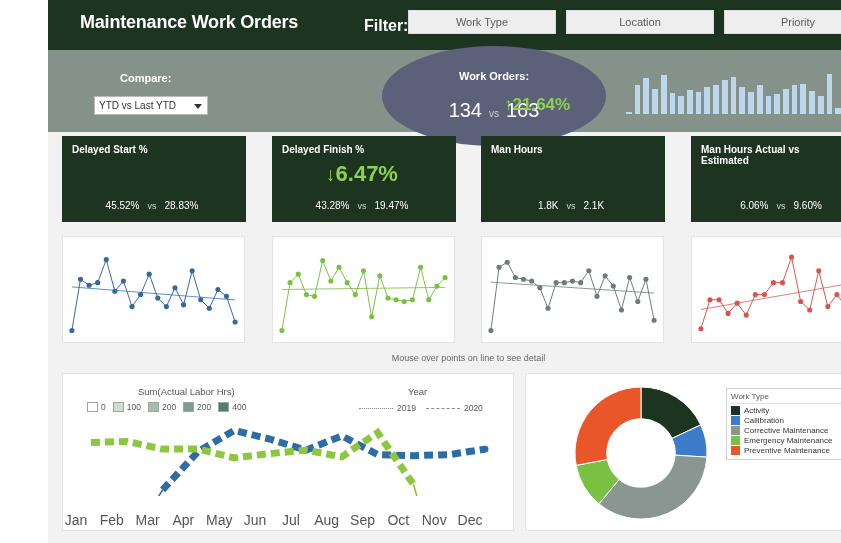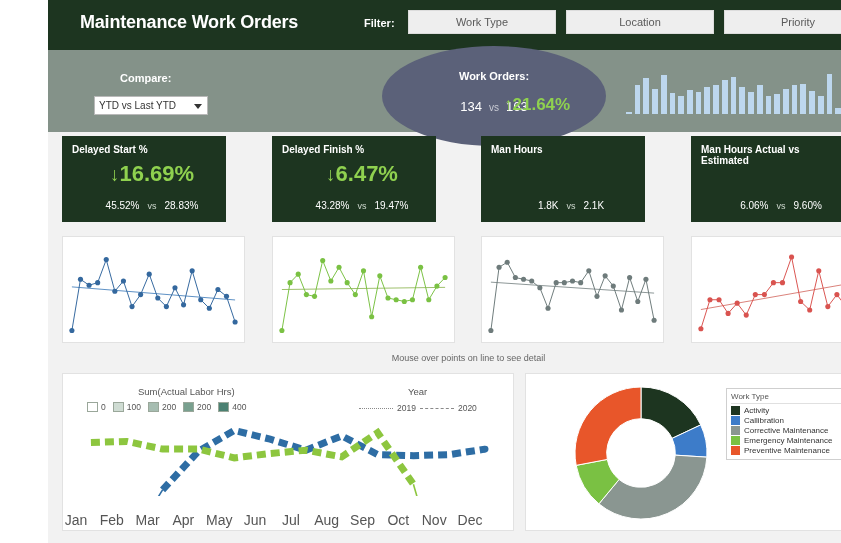--- a/index.html
+++ b/index.html
@@ -27,21 +27,21 @@
     position: absolute; left: 32px; top: 12px;
     color: #ffffff;
     font-size: 18px;
     font-weight: bold;
     letter-spacing: -0.2px;
     white-space: nowrap;
   }
   .filter-label {
     position: absolute; left: 316px; top: 17px;
     color: #ffffff;
-    font-size: 11px;
+    font-size: 16px;
     font-weight: bold;
   }
   .filter-btn {
     position: absolute; top: 10px;
     height: 24px;
     background: #eeeeee;
     border: 1px solid #dcdcdc;
     color: #5a5a5a;
     font-size: 11px;
     display: flex; align-items: center; justify-content: center;
@@ -92,21 +92,21 @@
     position: absolute; left: 334px; top: 70px;
     width: 224px; text-align: center;
     color: #ffffff; font-size: 11px; font-weight: bold;
   }
   .wo-nums {
     position: absolute; left: 334px; top: 99px;
     width: 224px;
     display: flex; align-items: baseline; justify-content: center;
     gap: 7px;
   }
-  .wo-a, .wo-b { color: #ffffff; font-size: 13px; }
+  .wo-a, .wo-b { color: #ffffff; font-size: 20px; }
   .wo-vs { color: #c9cbd4; font-size: 10px; }
   .wo-delta {
     position: absolute; left: 456px; top: 95px;
     color: #8fd14f; font-size: 17px; font-weight: bold;
     white-space: nowrap;
   }
 
   
   .spark-bars {
     position: absolute; left: 578px; top: 66px;
@@ -115,21 +115,21 @@
   }
   .spark-bars i {
     display: block;
     flex: 1 1 auto;
     background: #bdd7ee;
   }
 
   
   .kpi {
     position: absolute; top: 136px;
-    width: 164px; height: 86px;
+    width: 184px; height: 86px;
     background: #1d3520;
     overflow: hidden;
   }
   .k1 { left: 14px; }
   .k2 { left: 224px; }
   .k3 { left: 433px; }
   .k4 { left: 643px; }
   .kpi-title {
     position: absolute; left: 10px; top: 8px;
     width: 160px;
@@ -205,21 +205,21 @@
   .grad-legend .gi { display: flex; align-items: center; gap: 3px; }
   .grad-legend .sw {
     width: 11px; height: 10px;
     border: 1px solid #9aa79a;
     box-sizing: border-box;
   }
   .grad-legend .gl { font-size: 8.5px; color: #555555; }
 
   .year-legend {
     position: absolute; left: 296px; top: 29px;
-    display: flex; align-items: center; gap: 4px;
+    display: flex; align-items: center; gap: 10px;
   }
   .year-legend .yi { display: flex; align-items: center; gap: 4px; }
   .year-legend .yl { font-size: 8.5px; color: #555555; }
   .dash-a {
     width: 34px; height: 0;
     border-top: 1.5px dotted #8a8a8a;
   }
   .dash-b {
     width: 34px; height: 0;
     border-top: 1.5px dashed #8a8a8a;
@@ -321,23 +321,20 @@
       <i style="height: 28.52px; background: rgb(189, 215, 238);"></i>
       <i style="height: 30.36px; background: rgb(189, 215, 238);"></i>
       <i style="height: 23px; background: rgb(189, 215, 238);"></i>
       <i style="height: 18.4px; background: rgb(189, 215, 238);"></i>
       <i style="height: 40.48px; background: rgb(189, 215, 238);"></i>
       <i style="height: 5.52px; background: rgb(189, 215, 238);"></i>
     </div>
 
   <div class="kpi k1">
     <div class="kpi-title">Delayed Start %</div>
-    <div class="kpi-delta green-up">
-      <span class="arrow">↓</span><span>16.69%</span>
-    </div>
     <div class="kpi-sub">
       <span>45.52%</span>
       <span class="vs">vs</span>
       <span>28.83%</span>
     </div>
   </div>
 
   <div class="kpi k2">
     <div class="kpi-title">Delayed Finish %</div>
     <div class="kpi-delta green-up">

